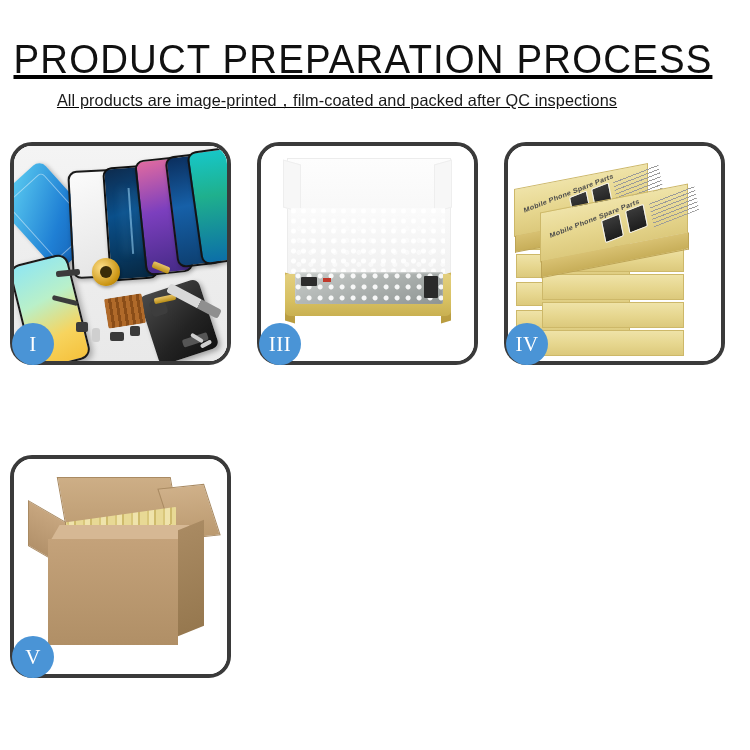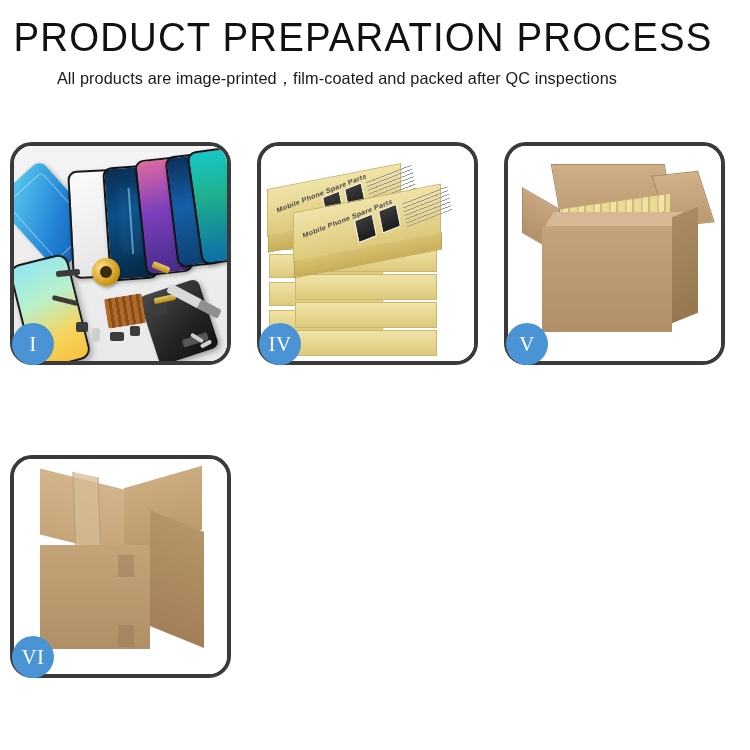--- a/index.html
+++ b/index.html
@@ -11,22 +11,23 @@
     width: 750px;
     height: 750px;
     overflow: hidden;
     font-family: "Liberation Sans", sans-serif;
     position: relative;
   }
 
   
   .header {
     width: 674px;
-    padding-top: 14px;
+    padding-top: 36px;
     text-align: center;
+    text-decoration: underline;
   }
   .page-title {
     font-family: "Liberation Sans", sans-serif;
     font-size: 40px;
     font-weight: 400;
     letter-spacing: 1.2px;
     color: #111111;
     line-height: 46px;
     transform: scaleX(0.96);
     white-space: nowrap;
@@ -433,20 +434,35 @@
       <div class="sm" style="left:96px;top:186px;width:14px;height:9px;"></div>
       <div class="sm" style="left:116px;top:180px;width:10px;height:10px;"></div>
       <div class="sm light" style="left:176px;top:190px;width:14px;height:4px;transform:rotate(32deg);"></div>
       <div class="sm light" style="left:186px;top:196px;width:12px;height:4px;transform:rotate(-28deg);"></div>
       <div class="screwdriver"></div>
     </div>
     <div class="badge">I</div>
   </div>
 
 
+  <div class="panel">
+    <div class="panel-inner p3">
+      <div class="k-lidback"></div>
+      <div class="k-flapL"></div>
+      <div class="k-flapR"></div>
+      <div class="k-foam"></div>
+      <div class="k-trayL"></div>
+      <div class="k-trayR"></div>
+      <div class="k-tray"></div>
+      <div class="k-item">
+        <div class="k-red"></div>
+      </div>
+    </div>
+    <div class="badge">III</div>
+  </div>
 
   <div class="panel">
     <div class="panel-inner p4">
       <div class="stack">
 
         <div class="sbox" style="left:4px;top:72px;width:112px;height:22px;"></div>
         <div class="sbox" style="left:4px;top:100px;width:112px;height:22px;"></div>
         <div class="sbox" style="left:4px;top:128px;width:112px;height:22px;"></div>
         <div class="sbox" style="left:4px;top:156px;width:112px;height:22px;"></div>
 
@@ -482,27 +498,14 @@
       <div class="c-contents"></div>
       <div class="c-contents2"></div>
       <div class="c-flapLeft"></div>
       <div class="c-bodyTop"></div>
       <div class="c-body"></div>
       <div class="c-bodyR"></div>
     </div>
     <div class="badge">V</div>
   </div>
 
-  <div class="panel">
-    <div class="panel-inner p6">
-      <div class="s-gloss"></div>
-      <div class="s-top"></div>
-      <div class="s-topR"></div>
-      <div class="s-tape"></div>
-      <div class="s-front"></div>
-      <div class="s-side"></div>
-      <div class="s-tab" style="left:104px;top:96px;"></div>
-      <div class="s-tab" style="left:104px;top:166px;"></div>
-    </div>
-    <div class="badge">VI</div>
-  </div>
 
 </div>
 
 </body></html>

